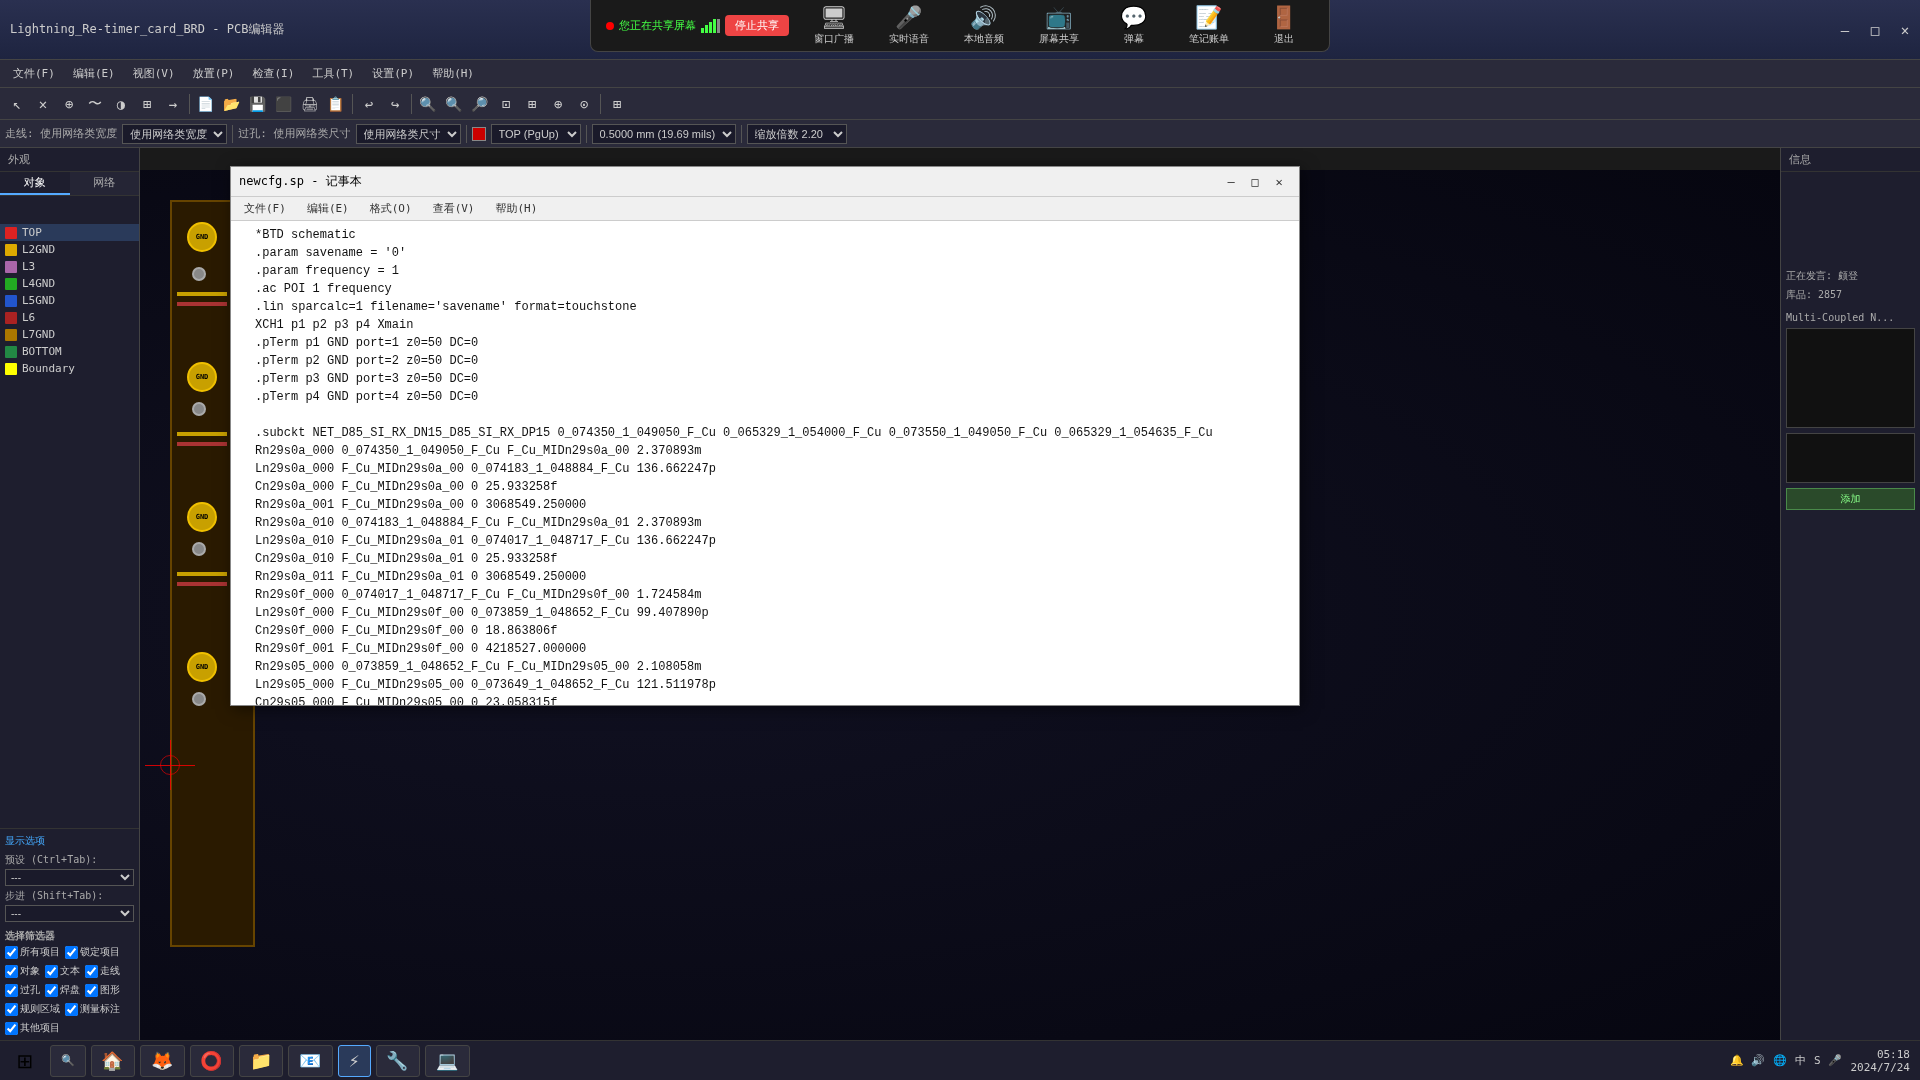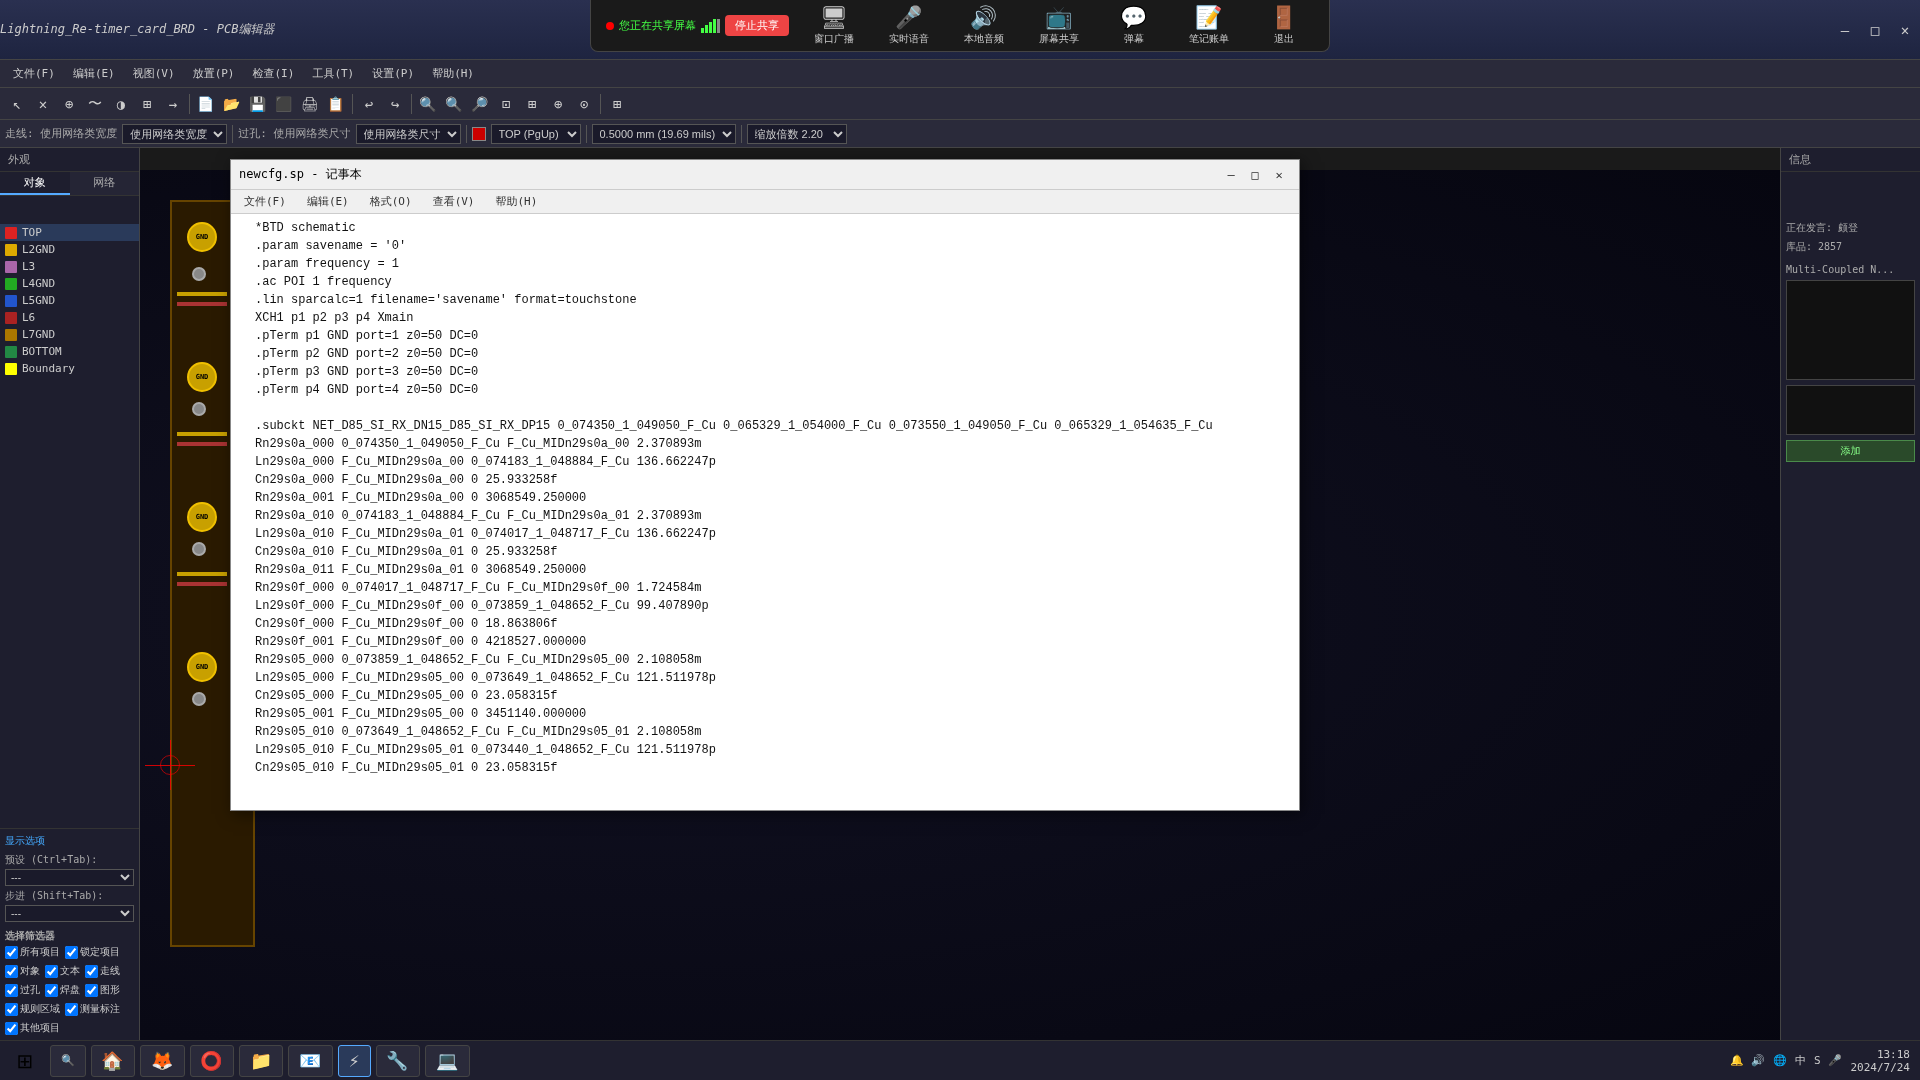--- a/index.html
+++ b/index.html
@@ -5,21 +5,21 @@
     * { margin: 0; padding: 0; box-sizing: border-box; }
     body { width: 1920px; height: 1080px; overflow: hidden; font-family: 'SimSun', 'MS Gothic', monospace; font-size: 12px; background: #1a1a2e; }
 
     
     #top-bar {
       width: 100%; height: 60px; background: linear-gradient(180deg, #2a3050 0%, #1e2440 100%);
       display: flex; align-items: center; justify-content: space-between;
       border-bottom: 1px solid #444;
     }
     #app-title {
-      color: #ccc; font-size: 12px; padding: 0 0; font-style: italic;
+      color: #ccc; font-size: 12px; padding: 0 10px;
     }
     #win-controls {
       display: flex; gap: 0;
     }
     .win-btn {
       width: 30px; height: 30px; display: flex; align-items: center; justify-content: center;
       color: #ccc; cursor: pointer; font-size: 14px;
     }
 
     
@@ -176,21 +176,21 @@
     #notepad-win-controls { display: flex; }
 
     
     #right-panel {
       width: 140px; min-width: 140px; background: #1e1e2e; border-left: 1px solid #444;
       display: flex; flex-direction: column; gap: 44px;
     }
     #right-panel-header {
       padding: 4px 8px; color: #aaa; font-size: 11px; border-bottom: 1px solid #333;
     }
-    #right-panel-content { flex: 1; padding: 5px; }
+    #right-panel-content { flex: 1; padding: 5px; margin-top: 48px; }
     .rp-label { font-size: 10px; color: #aaa; margin-bottom: 2px; }
     .add-btn {
       width: 100%; padding: 3px; background: #2a4a2a; border: 1px solid #4a8a4a;
       color: #8f8; font-size: 10px; cursor: pointer;
     }
 
     
     #taskbar {
       position: absolute; bottom: 0; left: 0; right: 0; height: 40px;
       background: #1e1e2e; border-top: 1px solid #333;
@@ -465,21 +465,21 @@
         <div style="position:absolute;top:490px;left:20px;width:14px;height:14px;border-radius:50%;background:#888;border:2px solid #aaa"></div>
       </div>
 
       <div style="position:absolute;left:5px;top:570px;width:50px;height:50px">
         <div style="position:absolute;left:25px;top:0;width:1px;height:50px;background:#f00;opacity:0.8"></div>
         <div style="position:absolute;left:0;top:25px;width:50px;height:1px;background:#f00;opacity:0.8"></div>
         <div style="position:absolute;left:15px;top:15px;width:20px;height:20px;border:1px solid #f00;border-radius:50%;opacity:0.6"></div>
       </div>
     </div>
 
-    <div id="notepad-window" style="position:absolute;top:11px;left:90px;width:1070px;height:652px">
+    <div id="notepad-window" style="position:absolute;top:18px;left:90px;width:1070px;height:540px">
       <div id="notepad-titlebar">
         <span>newcfg.sp - 记事本</span>
         <div id="notepad-win-controls">
           <div class="np-win-btn">—</div>
           <div class="np-win-btn">□</div>
           <div class="np-win-btn close">✕</div>
         </div>
       </div>
       <div id="notepad-menubar">
         <span class="notepad-menu">文件(F)</span>
@@ -578,17 +578,17 @@
     <span class="taskbar-icon">💻</span>
   </div>
   <div id="taskbar-right">
     <span>🔔</span>
     <span>🔊</span>
     <span>🌐</span>
     <span>中</span>
     <span>S</span>
     <span>🎤</span>
     <div style="display:flex;flex-direction:column;text-align:right">
-      <span>13:18</span>
+      <span>05:18</span>
       <span>2024/7/24</span>
     </div>
   </div>
 </div>
 
 </body></html>

